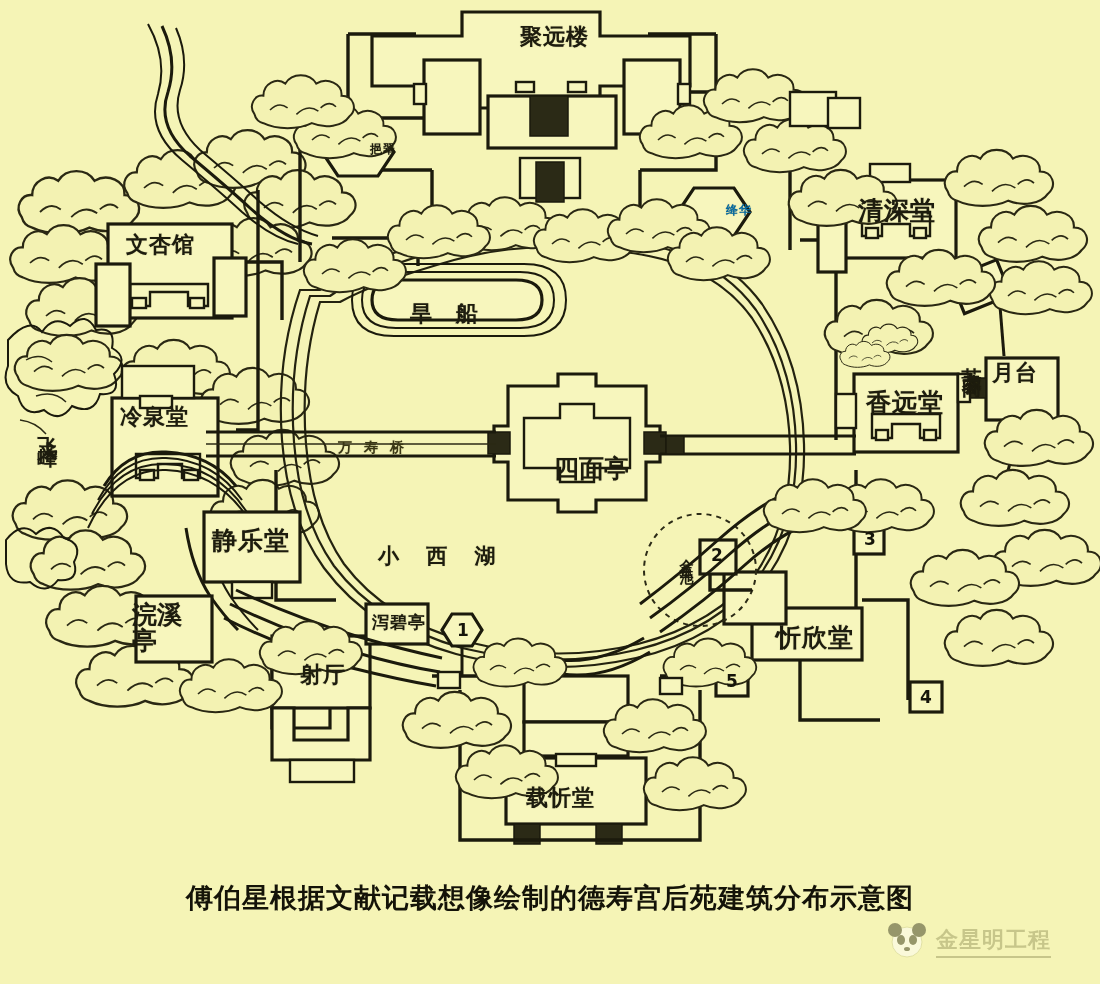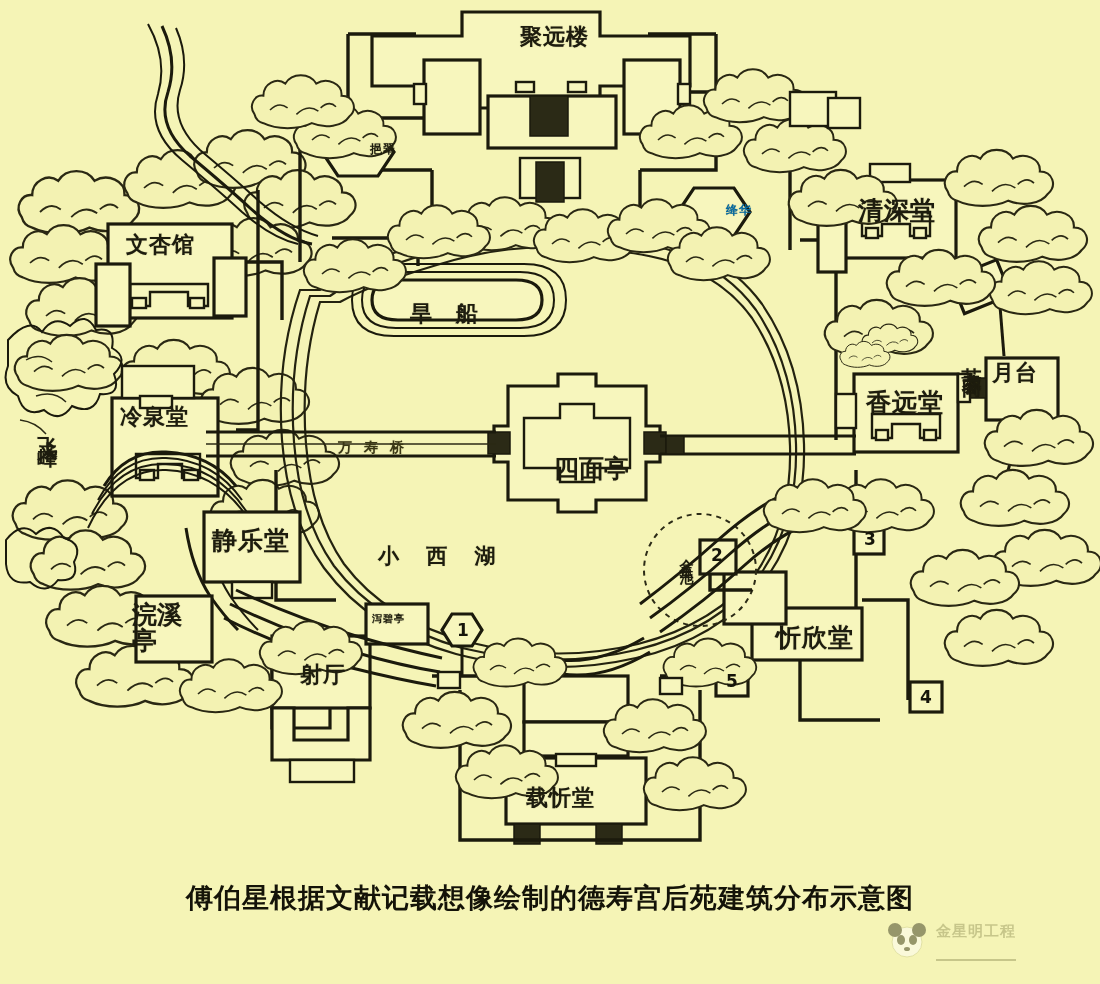--- a/index.html
+++ b/index.html
@@ -24,21 +24,21 @@
     font-weight:700;
     color:#1d1c0e;
     white-space:nowrap;
     letter-spacing:1px;
     line-height:1;
     text-shadow:0 0 1px rgba(40,38,10,.35);
   }
   .lbl.v{writing-mode:vertical-rl;text-orientation:upright;letter-spacing:6px;}
   .hall{font-size:22px;}
   .hall-sm{font-size:25px;}
-  .tiny{font-size:10px;letter-spacing:0px;}
+  .tiny{font-size:17px;letter-spacing:0px;}
   .tiny2{font-size:12px;letter-spacing:0px;margin-left:32px;}
   .lake{font-size:21px;letter-spacing:10px;font-weight:700;}
   .bridge{font-size:14px;letter-spacing:12px;color:#3a3715;font-weight:700;}
   .feature{font-size:20px;letter-spacing:14px;}
   .pondlbl{font-size:14px;letter-spacing:2px;}
   .numbox{
     position:absolute;
     font-family:"DejaVu Sans","Liberation Sans",sans-serif;
     font-weight:700;font-size:17px;color:#15140a;
   }
@@ -62,22 +62,22 @@
   
   #watermark{
     position:absolute;left:884px;top:908px;width:210px;height:66px;
     display:flex;align-items:center;gap:6px;opacity:.5;
   }
   #wm-mark{
     width:46px;height:46px;position:relative;flex:0 0 auto;
   }
   #wm-text{
     font-family:"DejaVu Sans","Liberation Sans",sans-serif;
-    font-weight:700;font-size:15px;color:#9a9a60;letter-spacing:1px;
-    border-bottom:2px solid #9a9a60;padding-bottom:18px;
+    font-weight:700;font-size:22px;color:#9a9a60;letter-spacing:1px;
+    border-bottom:2px solid #9a9a60;padding-bottom:1px;
   }
 </style>
 </head>
 <body>
 
 <div id="root">
 
   <div id="map-area">
 
     <svg id="map-svg" width="1100" height="878" viewBox="0 0 1100 878">

